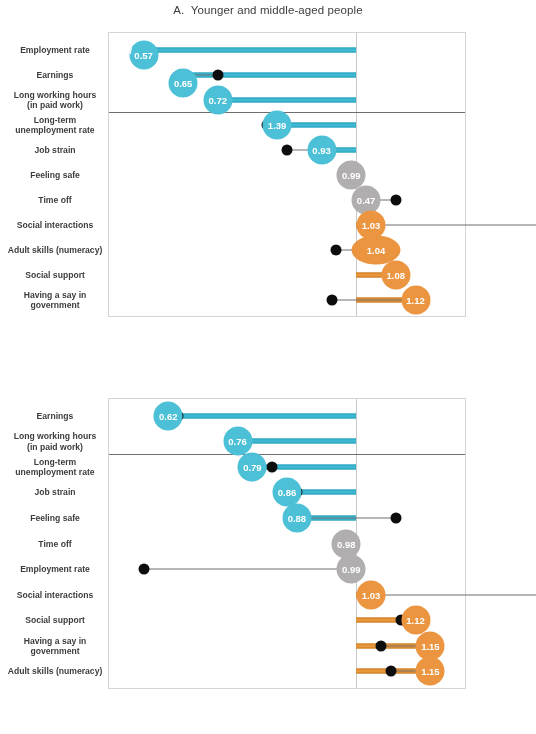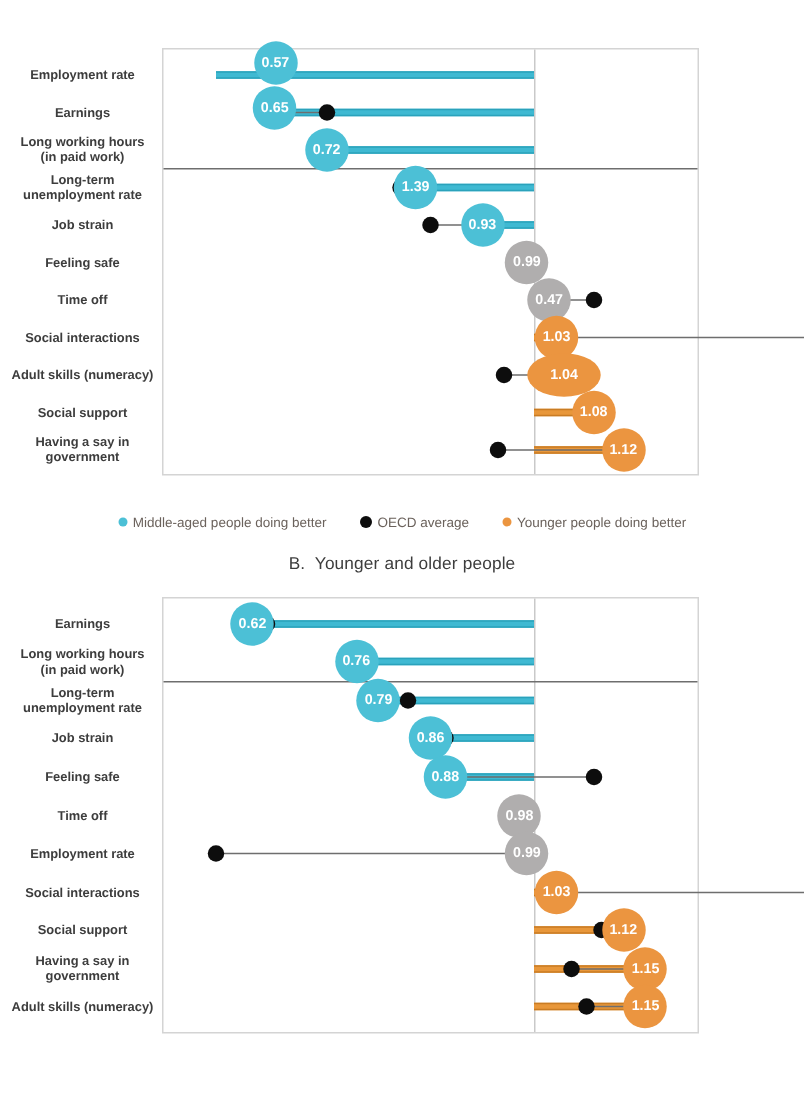--- a/index.html
+++ b/index.html
@@ -74,31 +74,32 @@
   .legend-item{display:flex;align-items:center;gap:4px;white-space:nowrap;}
   .legend-dot{width:6px;height:6px;border-radius:50%;display:inline-block;}
   .legend-dot.big{width:8px;height:8px;}
 </style>
 </head>
 <body>
 
 <div class="figure">
 
   <div class="panel" id="panel-a">
+    <div class="panel-title">A.  Younger and middle-aged people</div>
     <div class="plot" id="plot-a">
         <div class="zero-line" style="left: 247.222px;"></div>
         <div class="axis-label" style="top: 16.5px;">Employment rate</div>
         <div class="stem blue" style="left: 34.6111px; width: 212.611px; top: 16.5px;"></div>
-        <div class="bubble blue" style="width: 29px; height: 29px; left: 34.6111px; top: 9px; margin-left: 40px;">0.57</div>
+        <div class="bubble blue" style="width: 29px; height: 29px; left: 34.6111px; top: 22px;">0.57</div>
         <div class="break-mark" style="left: 20.6111px; top: 16.5px;">//</div>
         <div class="axis-label" style="top: 41.5px;">Earnings</div>
         <div class="stem blue" style="left: 74.1667px; width: 173.056px; top: 41.5px;"></div>
         <div class="stem thin" style="left: 74.1667px; width: 34.6111px; top: 41.5px;"></div>
         <div class="oecd-dot" style="left: 108.778px; top: 41.5px;"></div>
-        <div class="bubble blue" style="width: 29px; height: 29px; left: 74.1667px; top: 39px;">0.65</div>
+        <div class="bubble blue" style="width: 29px; height: 29px; left: 74.1667px; top: 50px;">0.65</div>
         <div class="split-line" style="top: 79px;"></div>
         <div class="axis-label" style="top: 66.5px;">Long working hours
 (in paid work)</div>
         <div class="stem blue" style="left: 108.778px; width: 138.444px; top: 66.5px;"></div>
         <div class="bubble blue" style="width: 29px; height: 29px; left: 108.778px; top: 66.5px;">0.72</div>
         <div class="axis-label" style="top: 91.5px;">Long-term
 unemployment rate</div>
         <div class="stem blue" style="left: 168.111px; width: 79.1111px; top: 91.5px;"></div>
         <div class="stem thin" style="left: 158.222px; width: 9.88889px; top: 91.5px;"></div>
         <div class="oecd-dot" style="left: 158.222px; top: 91.5px;"></div>
@@ -130,38 +131,23 @@
         <div class="stem thin" style="left: 281.833px; width: 4.94444px; top: 241.5px;"></div>
         <div class="oecd-dot" style="left: 281.833px; top: 241.5px;"></div>
         <div class="bubble orange" style="width: 29px; height: 29px; left: 286.778px; top: 241.5px;">1.08</div>
         <div class="axis-label" style="top: 266.5px;">Having a say in
 government</div>
         <div class="stem orange" style="left: 247.222px; width: 59.3333px; top: 266.5px;"></div>
         <div class="stem thin" style="left: 222.5px; width: 84.0556px; top: 266.5px;"></div>
         <div class="oecd-dot" style="left: 222.5px; top: 266.5px;"></div>
         <div class="bubble orange" style="width: 29px; height: 29px; left: 306.556px; top: 266.5px;">1.12</div>
       </div>
-    <div class="legend" id="legend-a">
-      <span class="legend-item">
-        <span class="legend-dot" style="background:#4cc0d6"></span>
-        <span>Middle-aged people doing better</span>
-      </span>
-      <span class="legend-item">
-        <span class="legend-dot big" style="background:#0d0d0d"></span>
-        <span>OECD average</span>
-      </span>
-      <span class="legend-item">
-        <span class="legend-dot" style="background:#eb9540"></span>
-        <span>Younger people doing better</span>
-      </span>
-    </div>
   </div>
 
   <div class="panel" id="panel-b">
-    <div class="panel-title">B.  Younger and older people</div>
     <div class="plot" id="plot-b">
         <div class="zero-line" style="left: 247.222px;"></div>
         <div class="axis-label" style="top: 16.7727px;">Earnings</div>
         <div class="stem blue" style="left: 59.3333px; width: 187.889px; top: 16.7727px;"></div>
         <div class="stem thin" style="left: 59.3333px; width: 9.88889px; top: 16.7727px;"></div>
         <div class="oecd-dot" style="left: 69.2222px; top: 16.7727px;"></div>
         <div class="bubble blue" style="width: 29px; height: 29px; left: 59.3333px; top: 16.7727px;">0.62</div>
         <div class="split-line" style="top: 55.0909px;"></div>
         <div class="axis-label" style="top: 42.3182px;">Long working hours
 (in paid work)</div>

